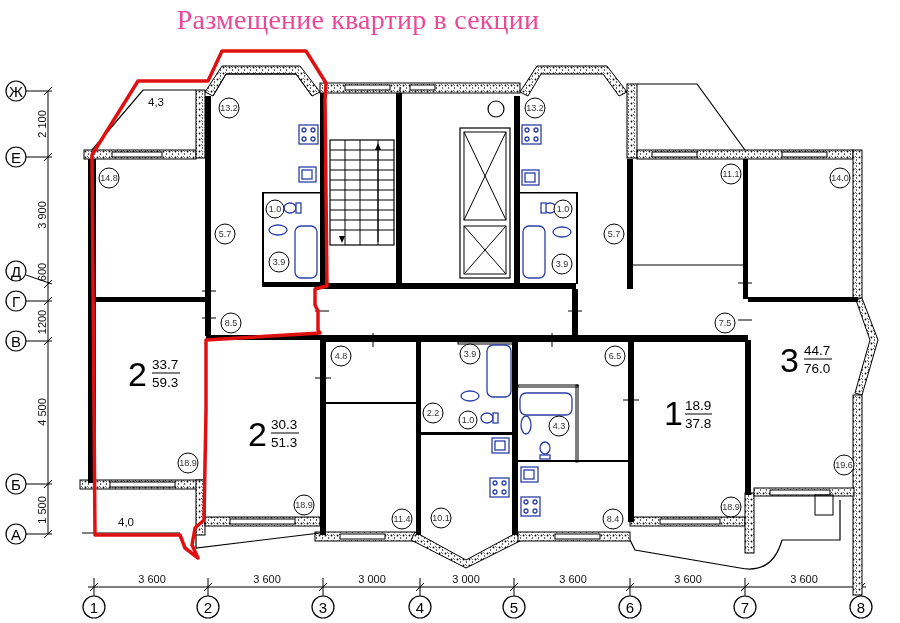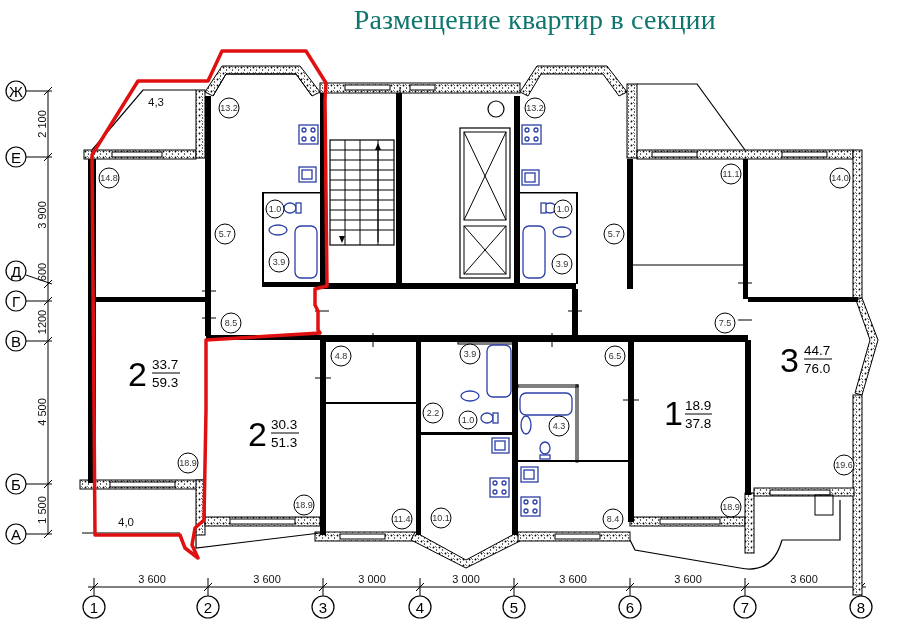--- a/index.html
+++ b/index.html
@@ -1,17 +1,17 @@
 <!DOCTYPE html>
 <html><head>
 <meta charset="utf-8">
 <style>
   html, body { margin:0; padding:0; background:#ffffff; }
   body { width:900px; height:623px; position:relative; overflow:hidden; font-family:"Liberation Sans", sans-serif; }
-  .title { position:absolute; left:0; top:4px; width:716px; text-align:right; font-family:"Liberation Serif", serif; font-size:28px; color:#0f766e; letter-spacing:0.2px; }
+  .title { position:absolute; left:0; top:4px; width:716px; text-align:center; font-family:"Liberation Serif", serif; font-size:28px; color:#ec4899; letter-spacing:0.2px; }
   svg { position:absolute; left:0; top:0; }
   .wall { fill:#000; }
   .thin { stroke:#000; fill:none; stroke-width:1.2; }
   .thin2 { stroke:#000; fill:none; stroke-width:1; }
   .hatch { fill:url(#hatch); stroke:#000; stroke-width:1; }
   .win { fill:#fff; stroke:#000; stroke-width:1; }
   .fix { fill:#fff; stroke:#2b3fa8; stroke-width:1.3; }
   .area-circle { fill:#fff; stroke:#000; stroke-width:1; }
   .area-text { font-size:9px; fill:#333; text-anchor:middle; dominant-baseline:central; font-family:"Liberation Sans", sans-serif; }
   .axis-circle { fill:#fff; stroke:#000; stroke-width:1.2; }

